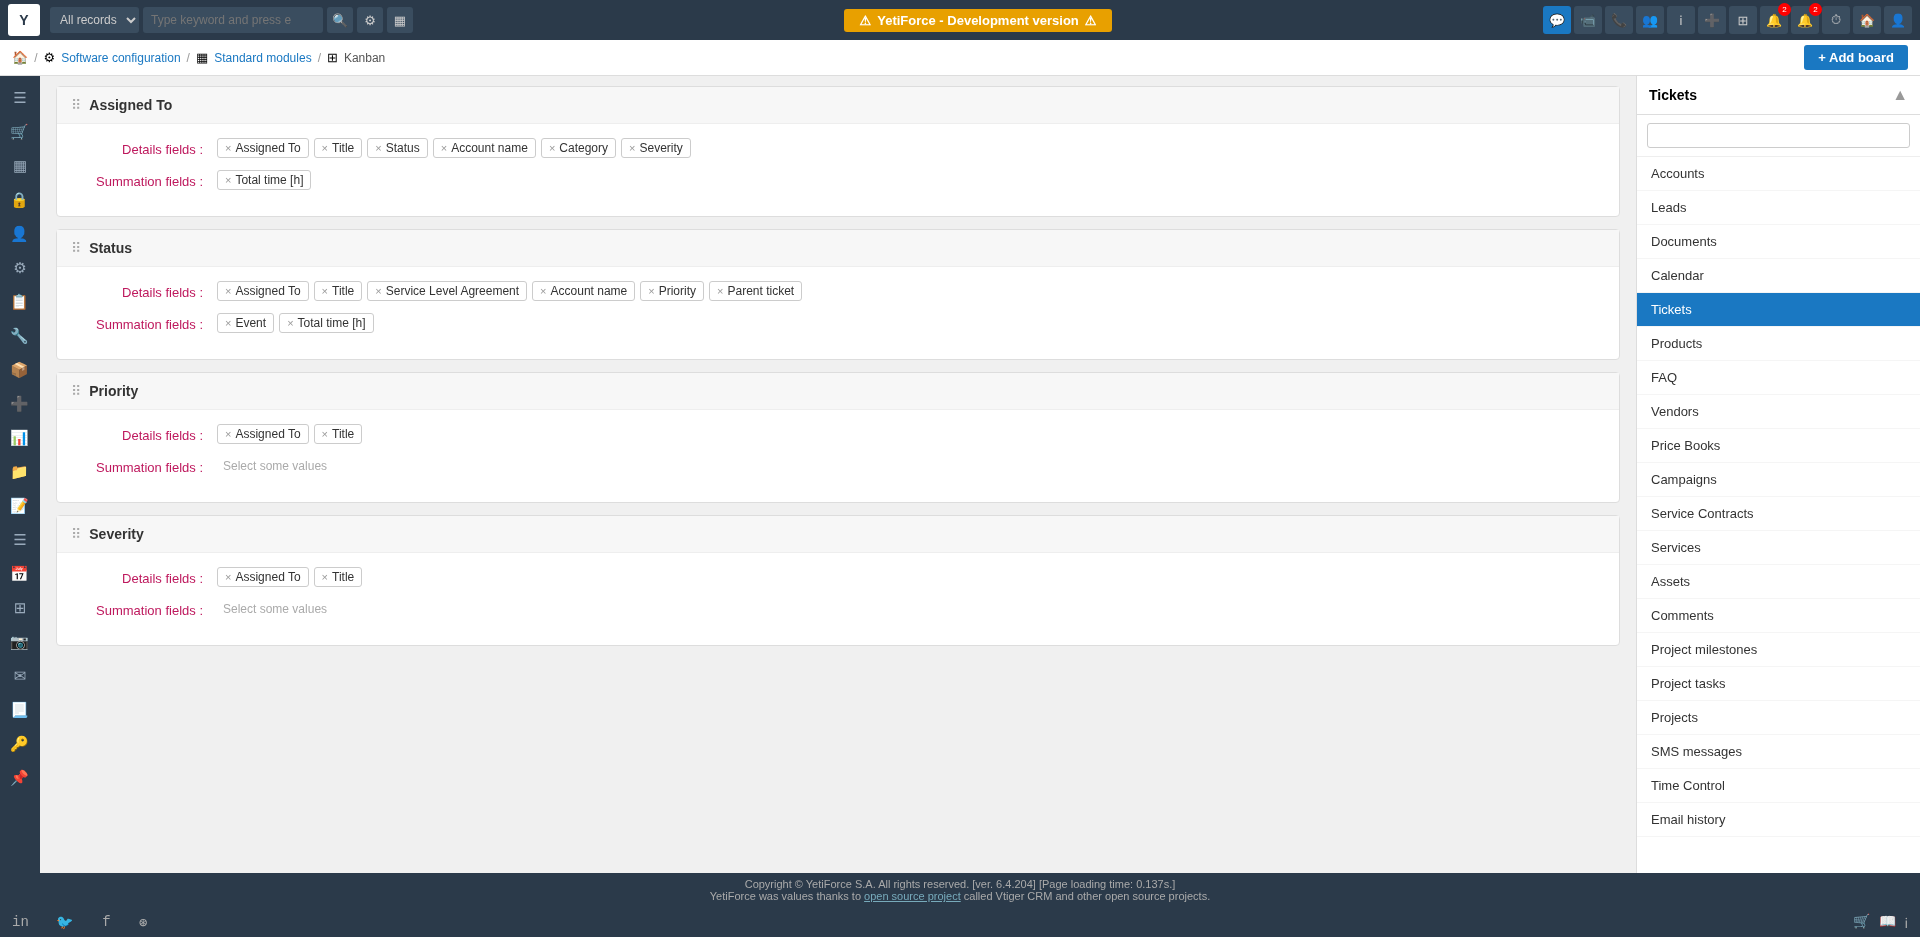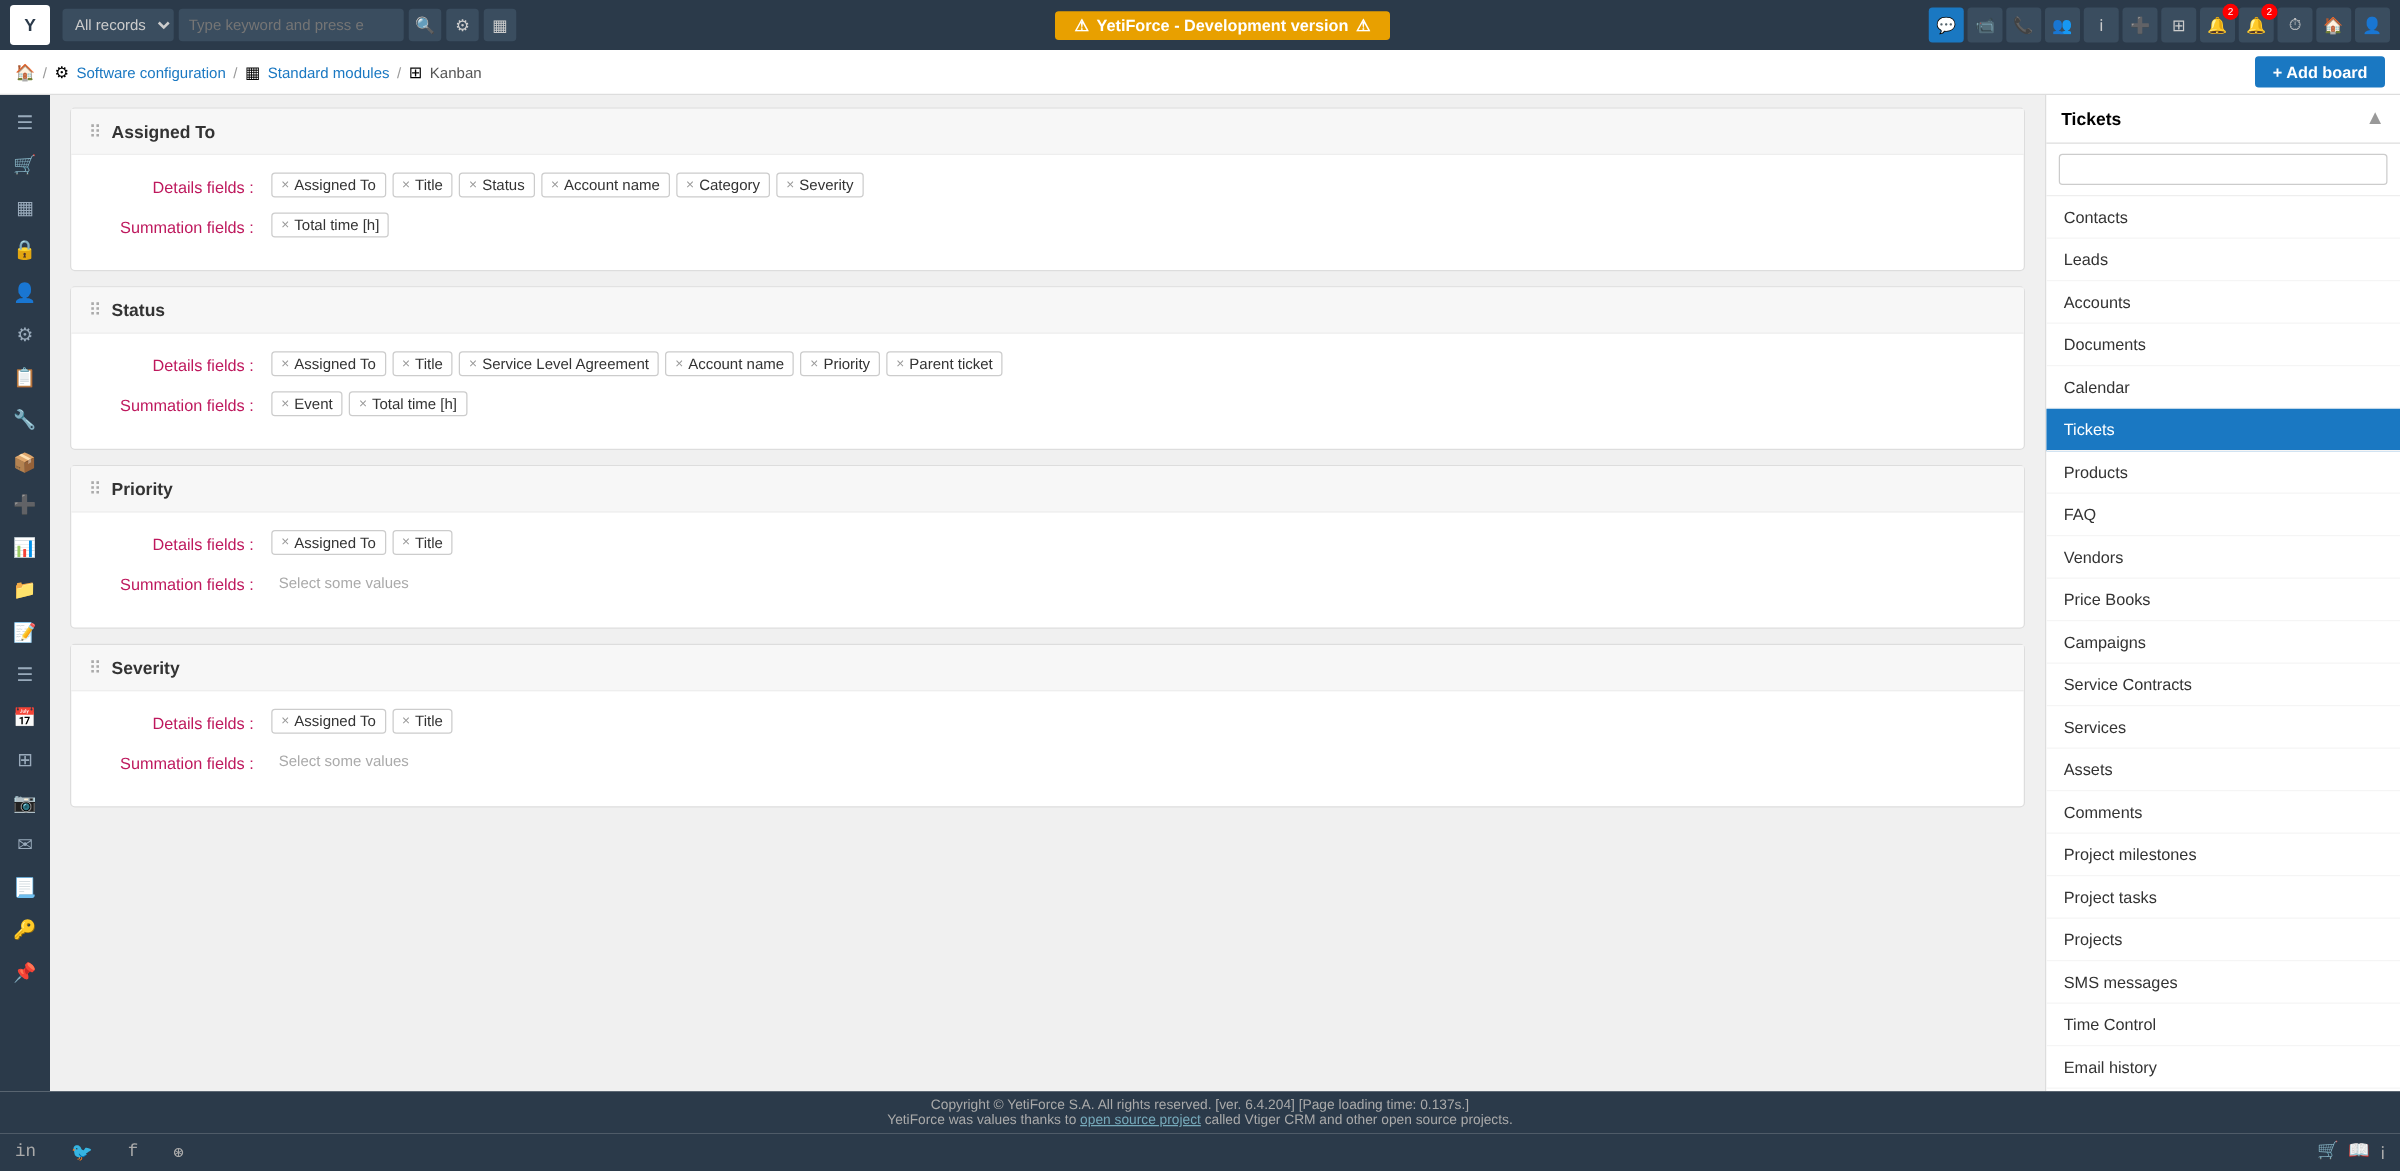--- a/index.html
+++ b/index.html
@@ -351,23 +351,22 @@
   <div class="right-panel">
     <div class="right-panel-header">
       <span>Tickets</span>
       <span class="close-btn">▲</span>
     </div>
     <div class="right-panel-search">
       <input type="text" placeholder="" style="">
     </div>
     <div class="right-panel-list" id="panel-list">
 
-    <div class="panel-item">Contacts</div>
+        <div class="panel-item">Accounts</div>
         <div class="panel-item">Leads</div>
-        <div class="panel-item">Accounts</div>
         <div class="panel-item">Documents</div>
         <div class="panel-item">Calendar</div>
         <div class="panel-item selected">Tickets</div>
         <div class="panel-item">Products</div>
         <div class="panel-item">FAQ</div>
         <div class="panel-item">Vendors</div>
         <div class="panel-item">Price Books</div>
         <div class="panel-item">Campaigns</div>
         <div class="panel-item">Service Contracts</div>
         <div class="panel-item">Services</div>

